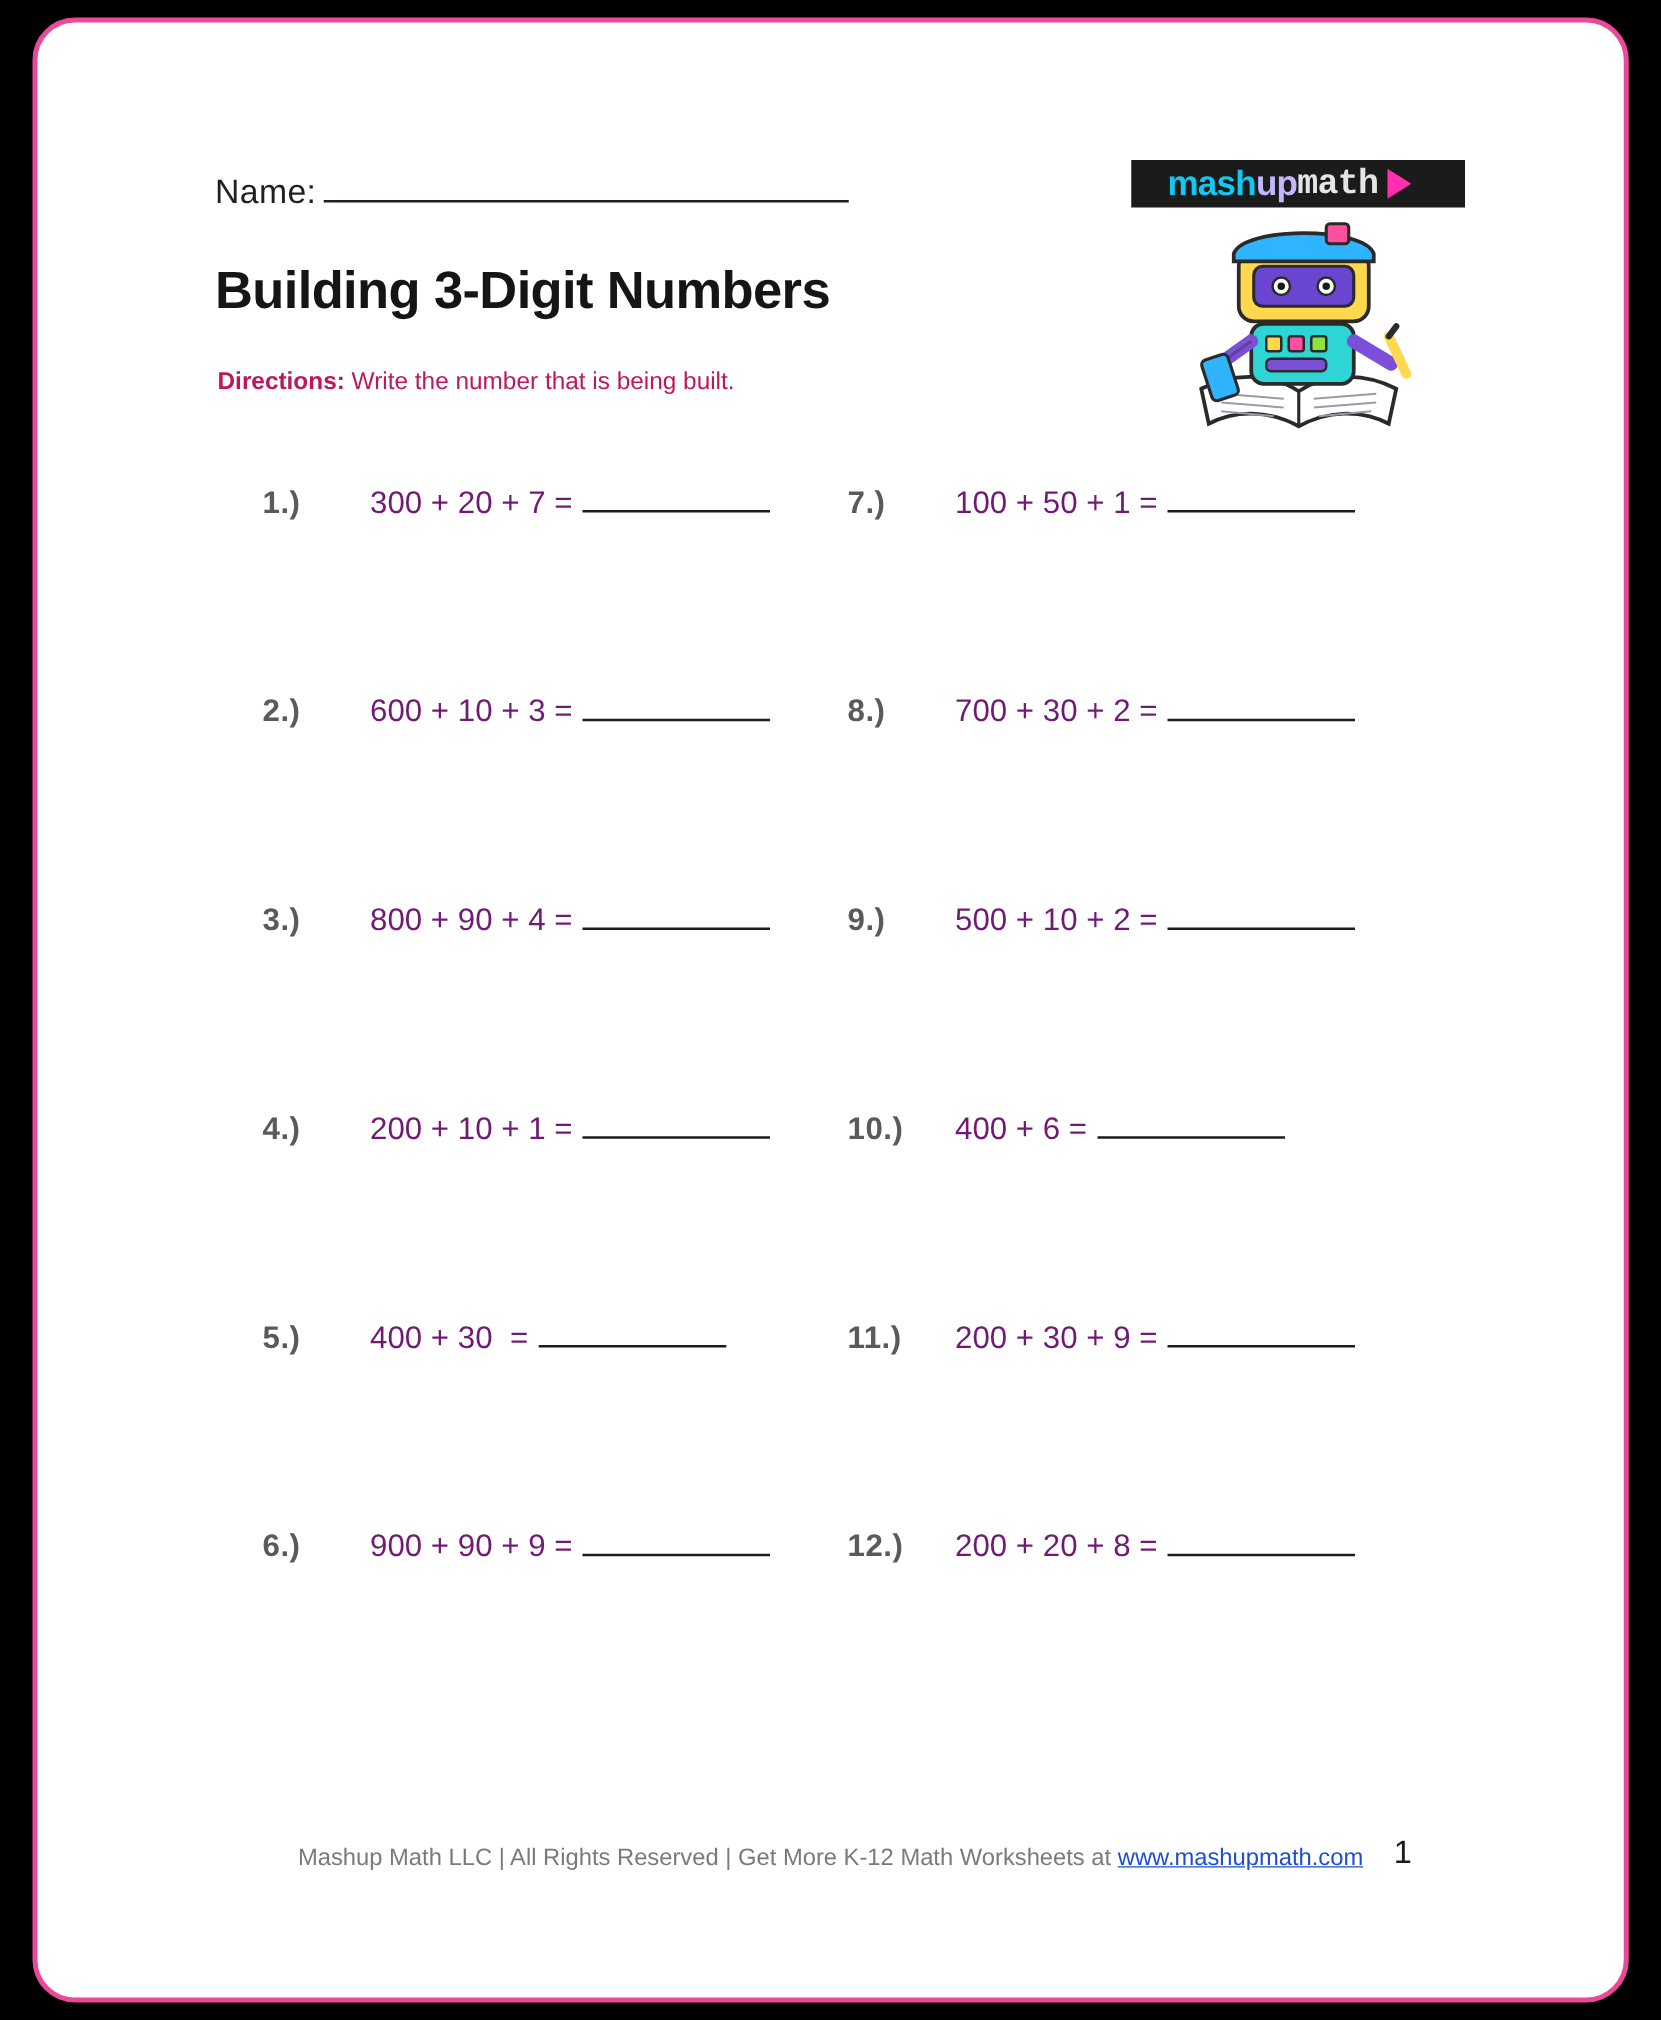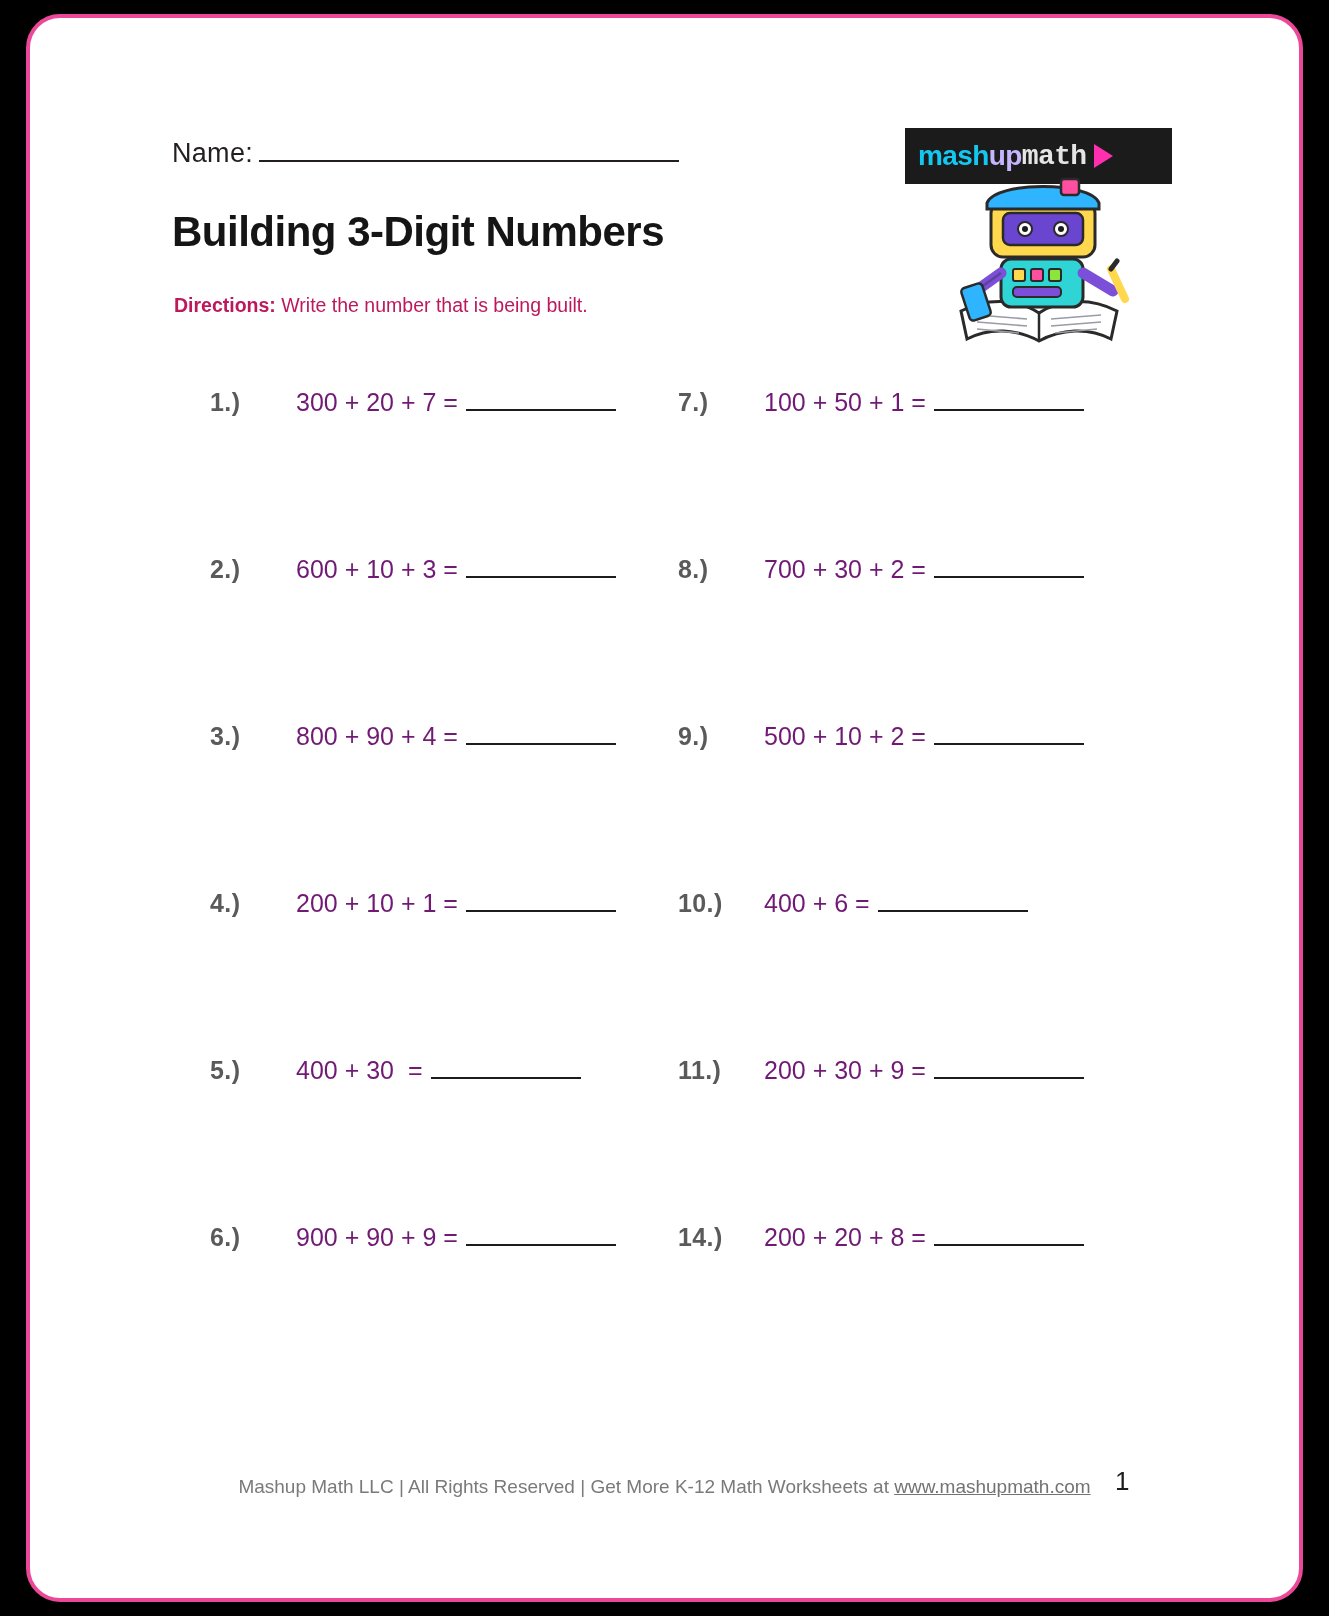--- a/index.html
+++ b/index.html
@@ -85,25 +85,25 @@
     left: 875px;
     top: 110px;
     width: 270px;
     height: 235px;
   }
   .logo-bar {
     position: absolute;
     left: 0;
     top: 0;
     width: 267px;
-    height: 56px;
+    height: 38px;
     background: #1b1b1b;
     display: flex;
     align-items: center;
-    padding-left: 13px;
+    padding-left: 29px;
     box-sizing: border-box;
   }
   .logo-mash {
     color: #14c7f0;
     font-size: 28px;
     font-weight: bold;
     letter-spacing: -0.6px;
   }
   .logo-up {
     color: #c4b5fd;
@@ -179,21 +179,21 @@
   .footer {
     position: absolute;
     left: 0;
     right: 0;
     top: 1458px;
     text-align: center;
     font-size: 19px;
     color: #7a7a7a;
   }
   .footer a {
-    color: #737373;
+    color: #1d4ed8;
     text-decoration: underline;
   }
   .page-number {
     position: absolute;
     left: 1085px;
     top: 1448px;
     font-size: 26px;
     color: #1c1c1c;
   }
 </style>
@@ -328,21 +328,21 @@
         </div>
       </div>
 
       <div class="prob-row">
         <div class="prob left">
           <span class="prob-num">6.)</span>
           <span class="prob-expr">900 + 90 + 9 =</span>
           <span class="prob-blank"></span>
         </div>
         <div class="prob right">
-          <span class="prob-num">14.)</span>
+          <span class="prob-num">12.)</span>
           <span class="prob-expr">200 + 20 + 8 =</span>
           <span class="prob-blank"></span>
         </div>
       </div>
 
     </div>
 
     <div class="footer">
       <span>Mashup Math LLC | All Rights Reserved | Get More K-12 Math Worksheets at </span><a href="#">www.mashupmath.com</a>
     </div>

